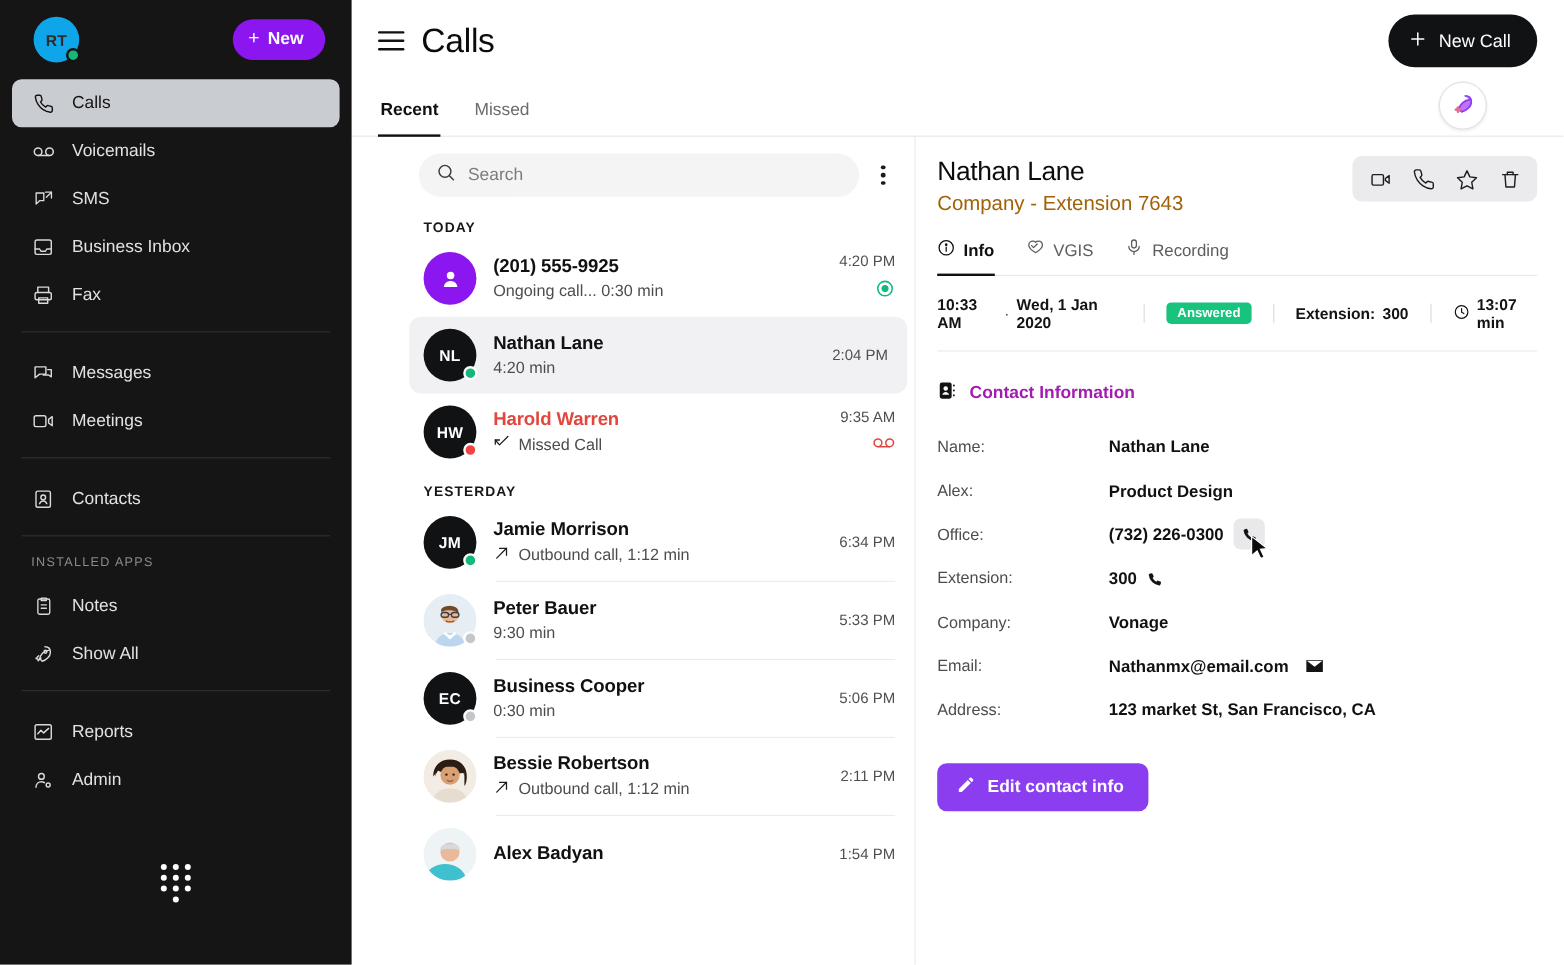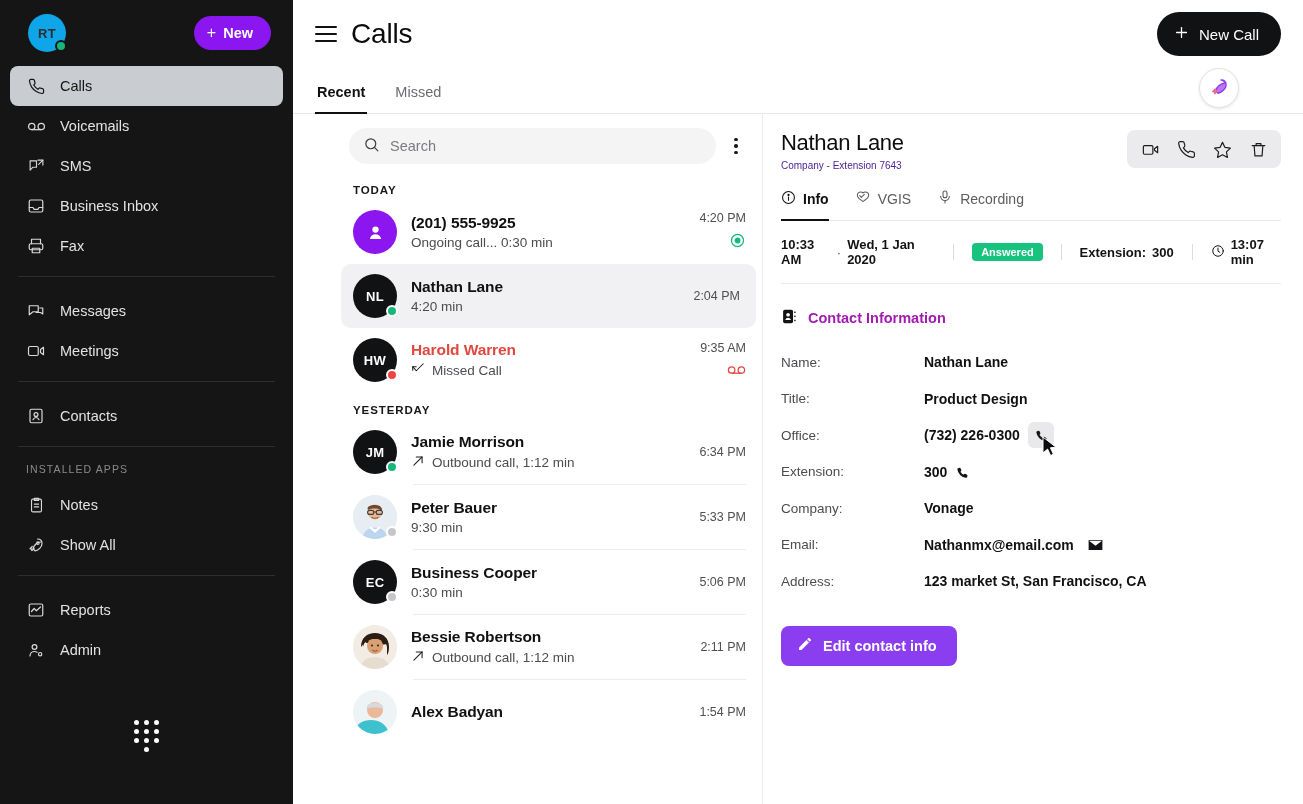--- a/index.html
+++ b/index.html
@@ -149,21 +149,21 @@
   .call-name.missed { color: #e0483f; }
   .call-sub { font-size: 13.5px; color: #4c4c51; margin-top: 3px; display: flex; align-items: center; gap: 7px; }
   .call-right { display: flex; flex-direction: column; align-items: flex-end; gap: 7px; flex-shrink: 0; }
   .call-time { font-size: 12.5px; color: #4f4f54; }
   .row-div { height: 1px; background: #ededef; margin-left: 80px; margin-right: 16px; }
 
   
   .detail { flex: 1; padding: 16px 22px 0 18px; min-width: 0; }
   .detail-head { display: flex; align-items: flex-start; }
   .detail-name { font-size: 22px; font-weight: 400; color: #0c0c0e; letter-spacing: -.3px; }
-  .detail-sub { font-size: 10px; color: #4c1d95; margin-top: 4px; }
+  .detail-sub { font-size: 17px; color: #a16207; margin-top: 4px; }
   .action-group {
     margin-left: auto; background: #ebebed; border-radius: 8px;
     display: flex; align-items: center; gap: 6px; padding: 6px 8px;
   }
   .action-btn { width: 30px; height: 26px; display: flex; align-items: center; justify-content: center; cursor: pointer; }
 
   .dtabs { display: flex; gap: 26px; margin-top: 18px; border-bottom: 1px solid #e8e8ea; }
   .dtab {
     display: flex; align-items: center; gap: 7px; font-size: 14px; color: #5c5c61;
     padding-bottom: 11px; cursor: pointer; border-bottom: 2.5px solid transparent; margin-bottom: -1px;
@@ -736,21 +736,21 @@
         <div class="ci-table">
 
           <div class="ci-row">
             <div class="ci-label">Name:</div>
             <div class="ci-value">
               <span>Nathan Lane</span>
             </div>
           </div>
 
           <div class="ci-row">
-            <div class="ci-label">Title:</div>
+            <div class="ci-label">Alex:</div>
             <div class="ci-value">
               <span>Product  Design</span>
             </div>
           </div>
 
           <div class="ci-row">
             <div class="ci-label">Office:</div>
             <div class="ci-value">
               <span>(732) 226-0300</span>
               <span class="ic-btn-hover">

